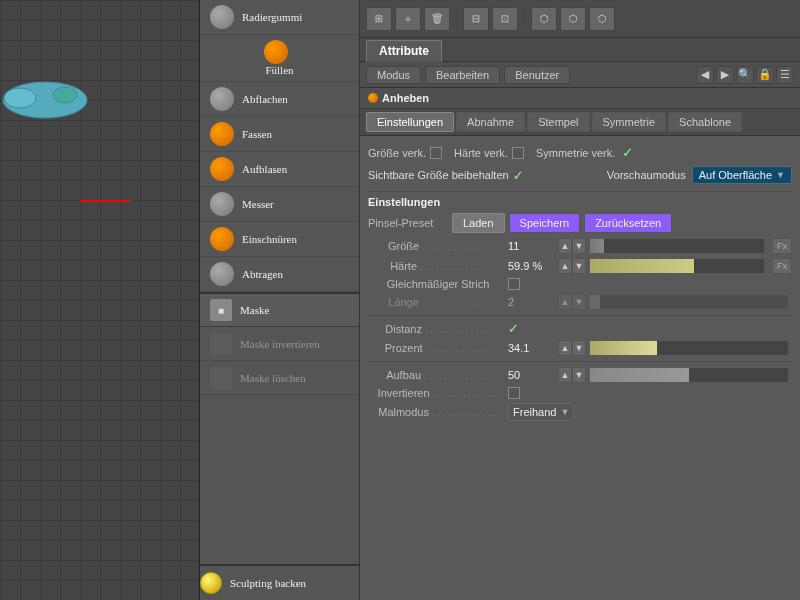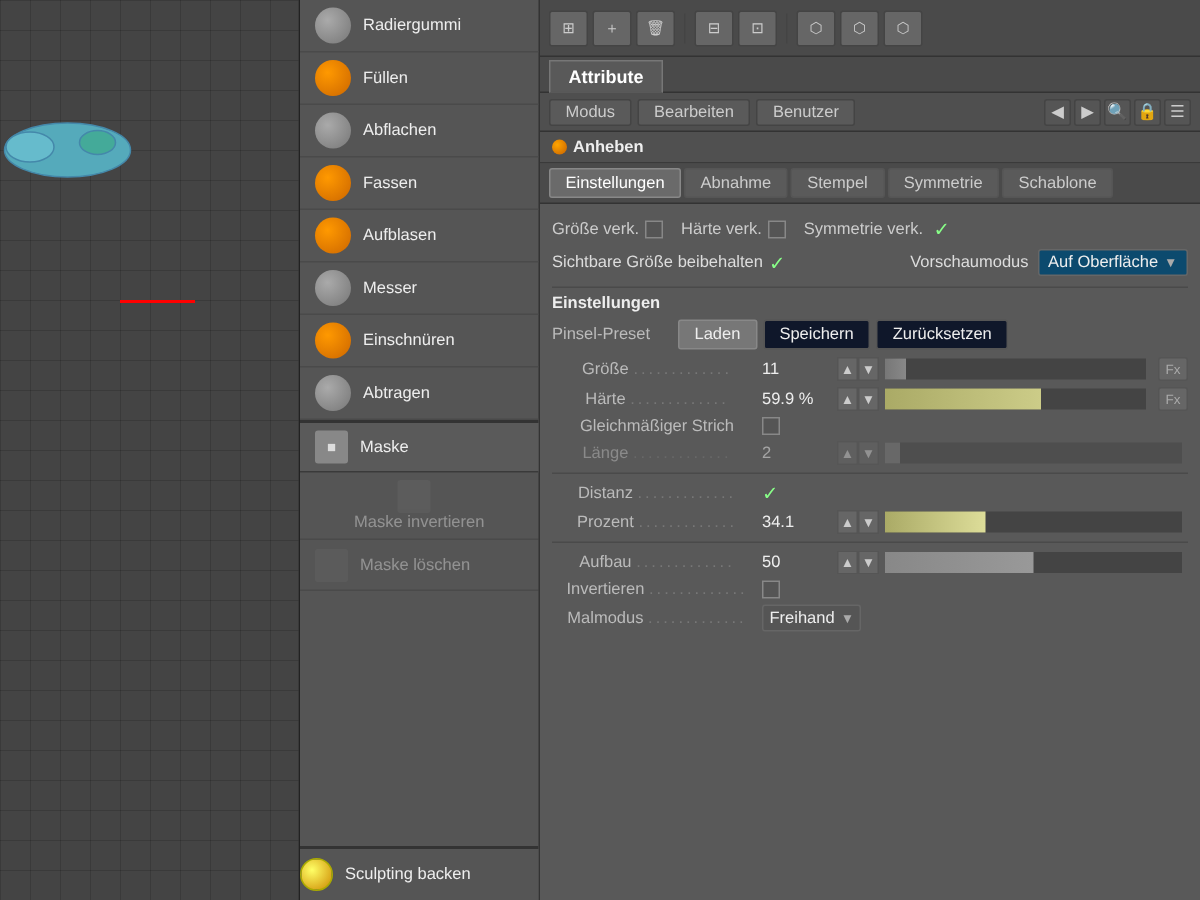--- a/index.html
+++ b/index.html
@@ -6,21 +6,21 @@
     body { width: 800px; height: 600px; background: #4a4a4a; font-family: Arial, sans-serif; font-size: 11px; color: #ddd; overflow: hidden; }
 
     .layout { display: flex; width: 800px; height: 600px; }
 
     
     .viewport { width: 200px; height: 600px; background: #3a3a3a; position: relative; border-right: 1px solid #222; }
     .viewport-grid { width: 100%; height: 100%; background-color: #444; background-image: linear-gradient(rgba(0,0,0,0.15) 1px, transparent 1px), linear-gradient(90deg, rgba(0,0,0,0.15) 1px, transparent 1px); background-size: 20px 20px; position: relative; }
     .red-arrow { position: absolute; top: 200px; left: 80px; width: 50px; height: 2px; background: red; }
 
     
-    .sidebar { width: 160px; height: 600px; background: #555; border-right: 1px solid #333; display: flex; flex-direction: column; }
+    .sidebar { width: 160px; height: 600px; background: #555; border-right: 1px solid #333; display: flex; flex-direction: column; font-family: Liberation Serif, serif; }
     .sidebar-item-icon { width: 24px; height: 24px; border-radius: 50%; margin-right: 8px; flex-shrink: 0; display: flex; align-items: center; justify-content: center; }
     .icon-orange { background: radial-gradient(circle at 35% 35%, #f90, #c60); }
     .icon-gray { background: radial-gradient(circle at 35% 35%, #aaa, #777); }
     .sidebar-label { font-size: 11px; color: #eee; }
 
     
     .right-panel { flex: 1; height: 600px; background: #595959; display: flex; flex-direction: column; }
 
     
     .top-toolbar { height: 38px; background: #4a4a4a; display: flex; align-items: center; padding: 0 6px; gap: 3px; border-bottom: 1px solid #333; }
@@ -55,21 +55,21 @@
     .prop-value { width: 50px; color: #eee; font-size: 11px; }
     .stepper-btn { width: 14px; height: 16px; background: #666; border: 1px solid #555; cursor: pointer; display: flex; align-items: center; justify-content: center; font-size: 9px; color: #ccc; }
     .prop-slider { flex: 1; height: 14px; background: #444; position: relative; margin: 0 4px; }
     .prop-fx { width: 20px; height: 16px; background: #666; border: 1px solid #555; border-radius: 2px; display: flex; align-items: center; justify-content: center; font-size: 9px; color: #aaa; cursor: pointer; margin-left: 4px; }
 
     .section-label { font-size: 11px; font-weight: bold; color: #eee; padding: 4px 0 2px 0; border-top: 1px solid #4a4a4a; margin-top: 4px; }
 
     
     .preset-row { display: flex; align-items: center; gap: 4px; padding: 3px 0; }
     .preset-label { width: 80px; color: #bbb; font-size: 11px; }
-    .preset-btn { padding: 3px 10px; background: #0f172a; border: 1px solid #555; border-radius: 2px; cursor: pointer; font-size: 11px; color: #eee; }
+    .preset-btn { padding: 3px 10px; background: #8b5cf6; border: 1px solid #555; border-radius: 2px; cursor: pointer; font-size: 11px; color: #eee; }
     .preset-btn.active { background: #777; border-color: #888; }
 
     .dropdown-select { padding: 2px 4px; background: #555; border: 1px solid #666; border-radius: 2px; color: #eee; font-size: 11px; cursor: pointer; display: flex; align-items: center; gap: 4px; }
     .dropdown-arrow { font-size: 9px; color: #aaa; }
     .preview-select { padding: 2px 6px; background: #0c4a6e; border: 1px solid #666; border-radius: 2px; color: #eee; font-size: 11px; cursor: pointer; display: flex; align-items: center; gap: 4px; min-width: 100px; }
 
     
     .visible-row { display: flex; align-items: center; padding: 3px 0; }
     .check-green { color: #8f8; font-size: 13px; margin-left: 4px; }
   </style>
@@ -90,21 +90,21 @@
       <div class="red-arrow"></div>
     </div>
   </div>
 
   <div class="sidebar">
 
     <div style="display:flex;align-items:center;padding:5px 10px;border-bottom:1px solid #4a4a4a;min-height:34px;">
       <div class="sidebar-item-icon icon-gray"></div>
       <span class="sidebar-label">Radiergummi</span>
     </div>
-    <div style="display:flex;align-items:center;padding:5px 10px;border-bottom:1px solid #4a4a4a;min-height:34px;">
+    <div style="display:flex;align-items:center;padding:5px 10px;border-bottom:1px solid #4a4a4a;min-height:34px;flex-direction:column;">
       <div class="sidebar-item-icon icon-orange"></div>
       <span class="sidebar-label">Füllen</span>
     </div>
     <div style="display:flex;align-items:center;padding:5px 10px;border-bottom:1px solid #4a4a4a;min-height:34px;">
       <div class="sidebar-item-icon icon-gray"></div>
       <span class="sidebar-label">Abflachen</span>
     </div>
     <div style="display:flex;align-items:center;padding:5px 10px;border-bottom:1px solid #4a4a4a;min-height:34px;">
       <div class="sidebar-item-icon icon-orange"></div>
       <span class="sidebar-label">Fassen</span>
@@ -123,21 +123,21 @@
     </div>
     <div style="display:flex;align-items:center;padding:5px 10px;border-bottom:1px solid #4a4a4a;min-height:34px;">
       <div class="sidebar-item-icon icon-gray"></div>
       <span class="sidebar-label">Abtragen</span>
     </div>
 
     <div style="display:flex;align-items:center;padding:5px 10px;border-bottom:1px solid #3a3a3a;border-top:2px solid #333;min-height:34px;background:#5a5a5a;">
       <div style="width:22px;height:22px;background:#888;border-radius:2px;margin-right:8px;display:flex;align-items:center;justify-content:center;font-size:10px;">■</div>
       <span class="sidebar-label">Maske</span>
     </div>
-    <div style="display:flex;align-items:center;padding:5px 10px;border-bottom:1px solid #3a3a3a;min-height:34px;opacity:0.4;flex-direction:column;">
+    <div style="display:flex;align-items:center;padding:5px 10px;border-bottom:1px solid #3a3a3a;min-height:34px;opacity:0.4;">
       <div style="width:22px;height:22px;background:#666;border-radius:2px;margin-right:8px;"></div>
       <span class="sidebar-label">Maske invertieren</span>
     </div>
     <div style="display:flex;align-items:center;padding:5px 10px;border-bottom:1px solid #3a3a3a;min-height:34px;opacity:0.4;">
       <div style="width:22px;height:22px;background:#666;border-radius:2px;margin-right:8px;"></div>
       <span class="sidebar-label">Maske löschen</span>
     </div>
 
     <div style="flex:1;"></div>
 

